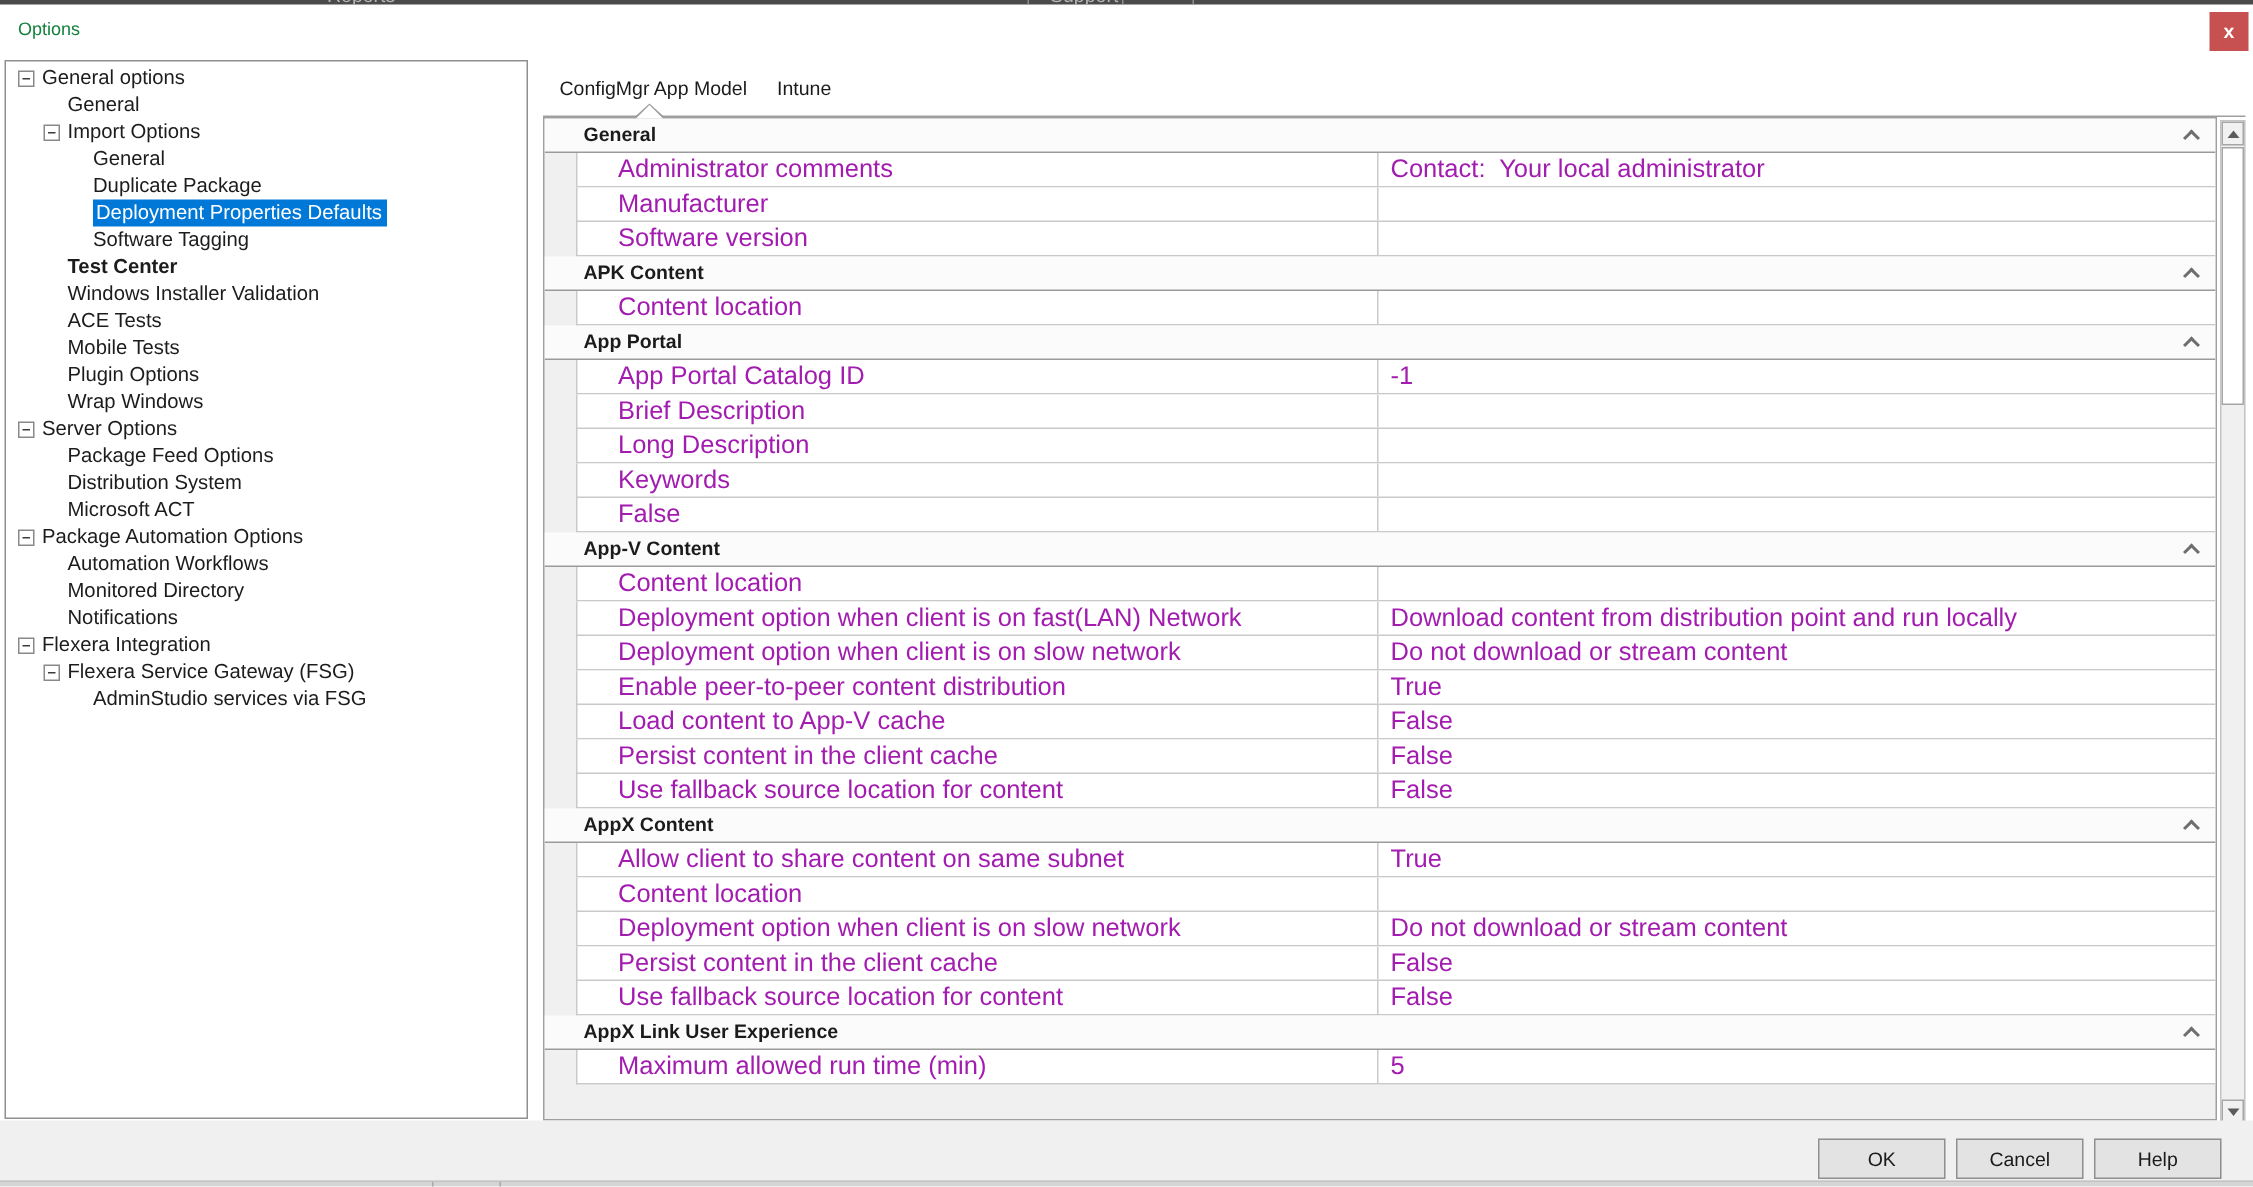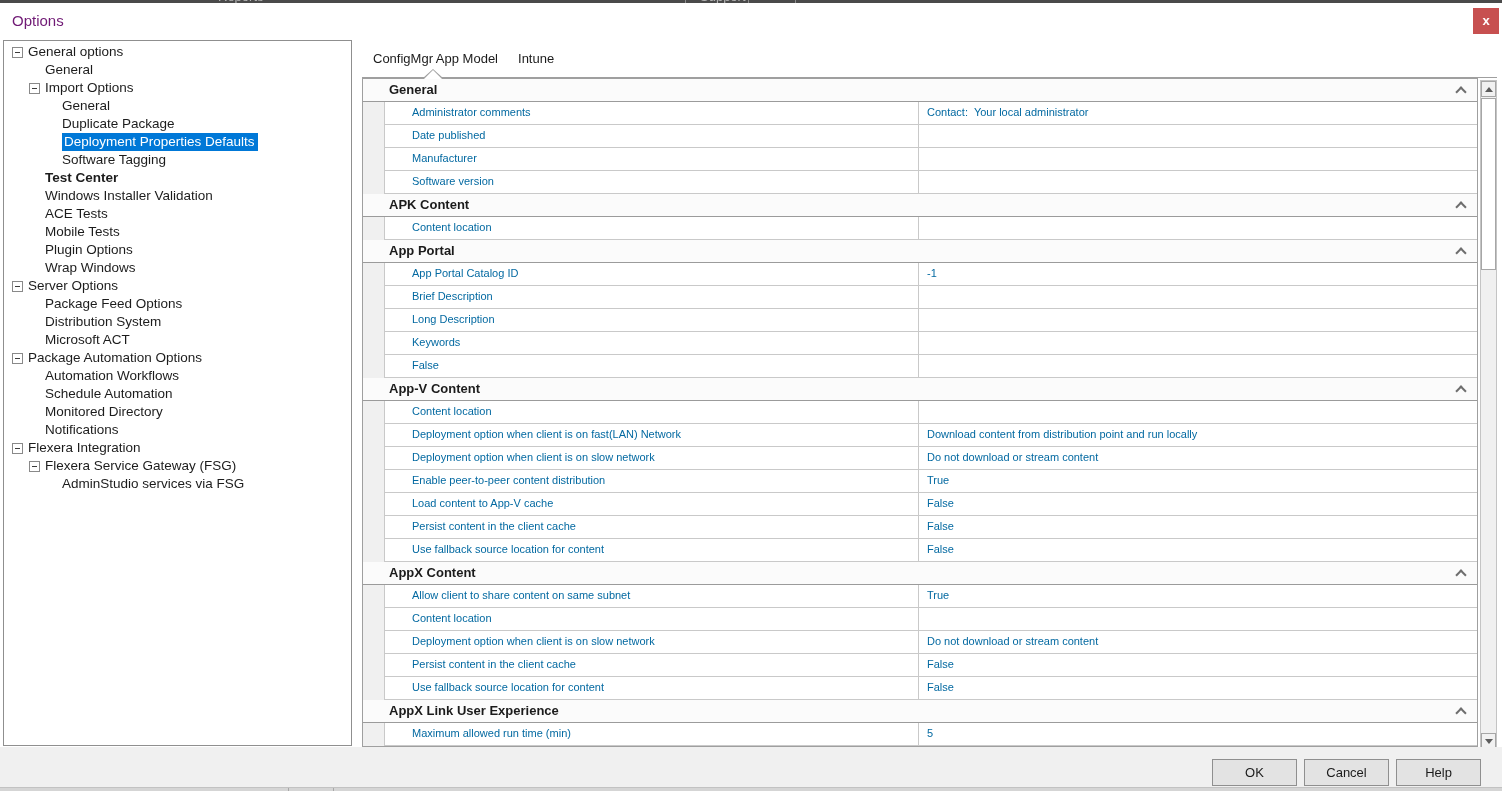--- a/index.html
+++ b/index.html
@@ -13,21 +13,21 @@
   .topstrip .frag{position:absolute;top:-11px;font-size:13px;color:#b5b5b5;}
   .topstrip .frag.f1{left:218px;}
   .topstrip .frag.f2{left:700px;}
   .topstrip .sep{position:absolute;top:0;width:1px;height:3px;background:#8d8d8d;}
   .bottomstrip{position:absolute;left:0;top:787px;width:1502px;height:4px;background:#d5d5d5;border-top:1px solid #c2c2c2;box-sizing:border-box;}
   .bottomstrip .sep{position:absolute;top:0;width:1px;height:4px;background:#a8a8a8;}
   .right-sliver{position:absolute;right:0;top:6px;width:2px;height:30px;background:#9a9a9a;}
 
   
   .titlebar{position:absolute;left:0;top:3px;width:1502px;height:35px;background:#ffffff;}
-  .dlg-title{position:absolute;left:12px;top:9px;font-size:15px;color:#701a75;}
+  .dlg-title{position:absolute;left:12px;top:9px;font-size:12px;color:#15803d;}
   .close-btn{position:absolute;left:1473px;top:8px;width:26px;height:26px;background:#c75050;border:none;
     color:#ffffff;font-family:"Liberation Sans",sans-serif;font-size:13px;font-weight:bold;line-height:26px;text-align:center;padding:0;cursor:pointer;}
 
   
   .tree-panel{position:absolute;left:3px;top:40px;width:349px;height:706px;background:#ffffff;
     border:1px solid #8f8f8f;box-sizing:border-box;padding-top:2px;overflow:hidden;}
   .tree-item{position:relative;height:18px;line-height:18px;font-size:13.5px;color:#1c1c1c;white-space:nowrap;cursor:default;}
   .tree-label{display:inline-block;}
   .tree-item.selected .tree-label{background:#0078d7;color:#ffffff;padding:0 3px 0 2px;}
   .expander{position:absolute;top:4px;width:11px;height:11px;border:1px solid #898989;background:#ffffff;box-sizing:border-box;}
@@ -45,21 +45,21 @@
   
   .grid{position:absolute;left:362px;top:78px;width:1116px;height:669px;box-sizing:border-box;
     border:1px solid #9f9f9f;background:#f0f0f0;overflow:hidden;}
   .sec-header{position:relative;height:23px;box-sizing:border-box;background:#fbfbfb;
     border-bottom:1px solid #9b9b9b;line-height:21px;font-size:13px;font-weight:bold;color:#1b1b1b;padding-left:26px;cursor:pointer;}
   .chevron{position:absolute;right:12px;top:9px;width:8px;height:8px;box-sizing:border-box;
     border-top:2px solid #6e6e6e;border-right:2px solid #6e6e6e;transform:rotate(-45deg);}
   .sec-rows{margin-left:21px;}
   .grid-row{display:flex;height:23px;box-sizing:border-box;background:#ffffff;
     border-bottom:1px solid #c9c9c9;border-left:1px solid #c9c9c9;}
-  .cell{box-sizing:border-box;line-height:21px;font-size:11px;color:#0369a1;white-space:pre;overflow:hidden;}
+  .cell{box-sizing:border-box;line-height:21px;font-size:17px;color:#a21caf;white-space:pre;overflow:hidden;}
   .cell.name{width:534px;border-right:1px solid #c9c9c9;padding-left:27px;}
   .cell.value{flex:1;padding-left:8px;}
 
   
   .scrollbar{position:absolute;left:1480px;top:80px;width:17px;height:670px;background:#f0f0f0;
     border:1px solid #c4c4c4;box-sizing:border-box;}
   .sb-btn{position:absolute;left:0;width:15px;height:16px;background:#f1f1f1;border:1px solid #a6a6a6;box-sizing:border-box;cursor:pointer;}
   .sb-btn.up{top:0;}
   .sb-btn.down{bottom:0;}
   .sb-btn .tri{position:absolute;left:3px;width:0;height:0;}
@@ -105,21 +105,20 @@
     <div class="tree-item" style="padding-left: 41px;"><span class="tree-label">ACE Tests</span></div>
     <div class="tree-item" style="padding-left: 41px;"><span class="tree-label">Mobile Tests</span></div>
     <div class="tree-item" style="padding-left: 41px;"><span class="tree-label">Plugin Options</span></div>
     <div class="tree-item" style="padding-left: 41px;"><span class="tree-label">Wrap Windows</span></div>
     <div class="tree-item" style="padding-left: 24px;"><span class="expander" style="left: 8px;"></span><span class="tree-label">Server Options</span></div>
     <div class="tree-item" style="padding-left: 41px;"><span class="tree-label">Package Feed Options</span></div>
     <div class="tree-item" style="padding-left: 41px;"><span class="tree-label">Distribution System</span></div>
     <div class="tree-item" style="padding-left: 41px;"><span class="tree-label">Microsoft ACT</span></div>
     <div class="tree-item" style="padding-left: 24px;"><span class="expander" style="left: 8px;"></span><span class="tree-label">Package Automation Options</span></div>
     <div class="tree-item" style="padding-left: 41px;"><span class="tree-label">Automation Workflows</span></div>
-    <div class="tree-item" style="padding-left: 41px;"><span class="tree-label">Schedule Automation</span></div>
     <div class="tree-item" style="padding-left: 41px;"><span class="tree-label">Monitored Directory</span></div>
     <div class="tree-item" style="padding-left: 41px;"><span class="tree-label">Notifications</span></div>
     <div class="tree-item" style="padding-left: 24px; text-decoration: underline;"><span class="expander" style="left: 8px;"></span><span class="tree-label">Flexera Integration</span></div>
     <div class="tree-item" style="padding-left: 41px;"><span class="expander" style="left: 25px;"></span><span class="tree-label">Flexera Service Gateway (FSG)</span></div>
     <div class="tree-item" style="padding-left: 58px;"><span class="tree-label">AdminStudio services via FSG</span></div>
   </div>
 
 <div class="tabs" id="tabs">
     <span class="tab active">ConfigMgr App Model</span>
     <span class="tab">Intune</span>
@@ -129,24 +128,20 @@
 <div class="notch-inner"></div>
 
 <div class="grid" id="grid-sections">
     <div class="sec-header"><span>General</span><span class="chevron"></span></div>
     <div class="sec-rows">
       <div class="grid-row">
         <div class="cell name">Administrator comments</div>
         <div class="cell value">Contact:  Your local administrator</div>
       </div>
       <div class="grid-row">
-        <div class="cell name">Date published</div>
-        <div class="cell value"></div>
-      </div>
-      <div class="grid-row">
         <div class="cell name">Manufacturer</div>
         <div class="cell value"></div>
       </div>
       <div class="grid-row">
         <div class="cell name">Software version</div>
         <div class="cell value"></div>
       </div>
     </div>
     <div class="sec-header"><span>APK Content</span><span class="chevron"></span></div>
     <div class="sec-rows">

